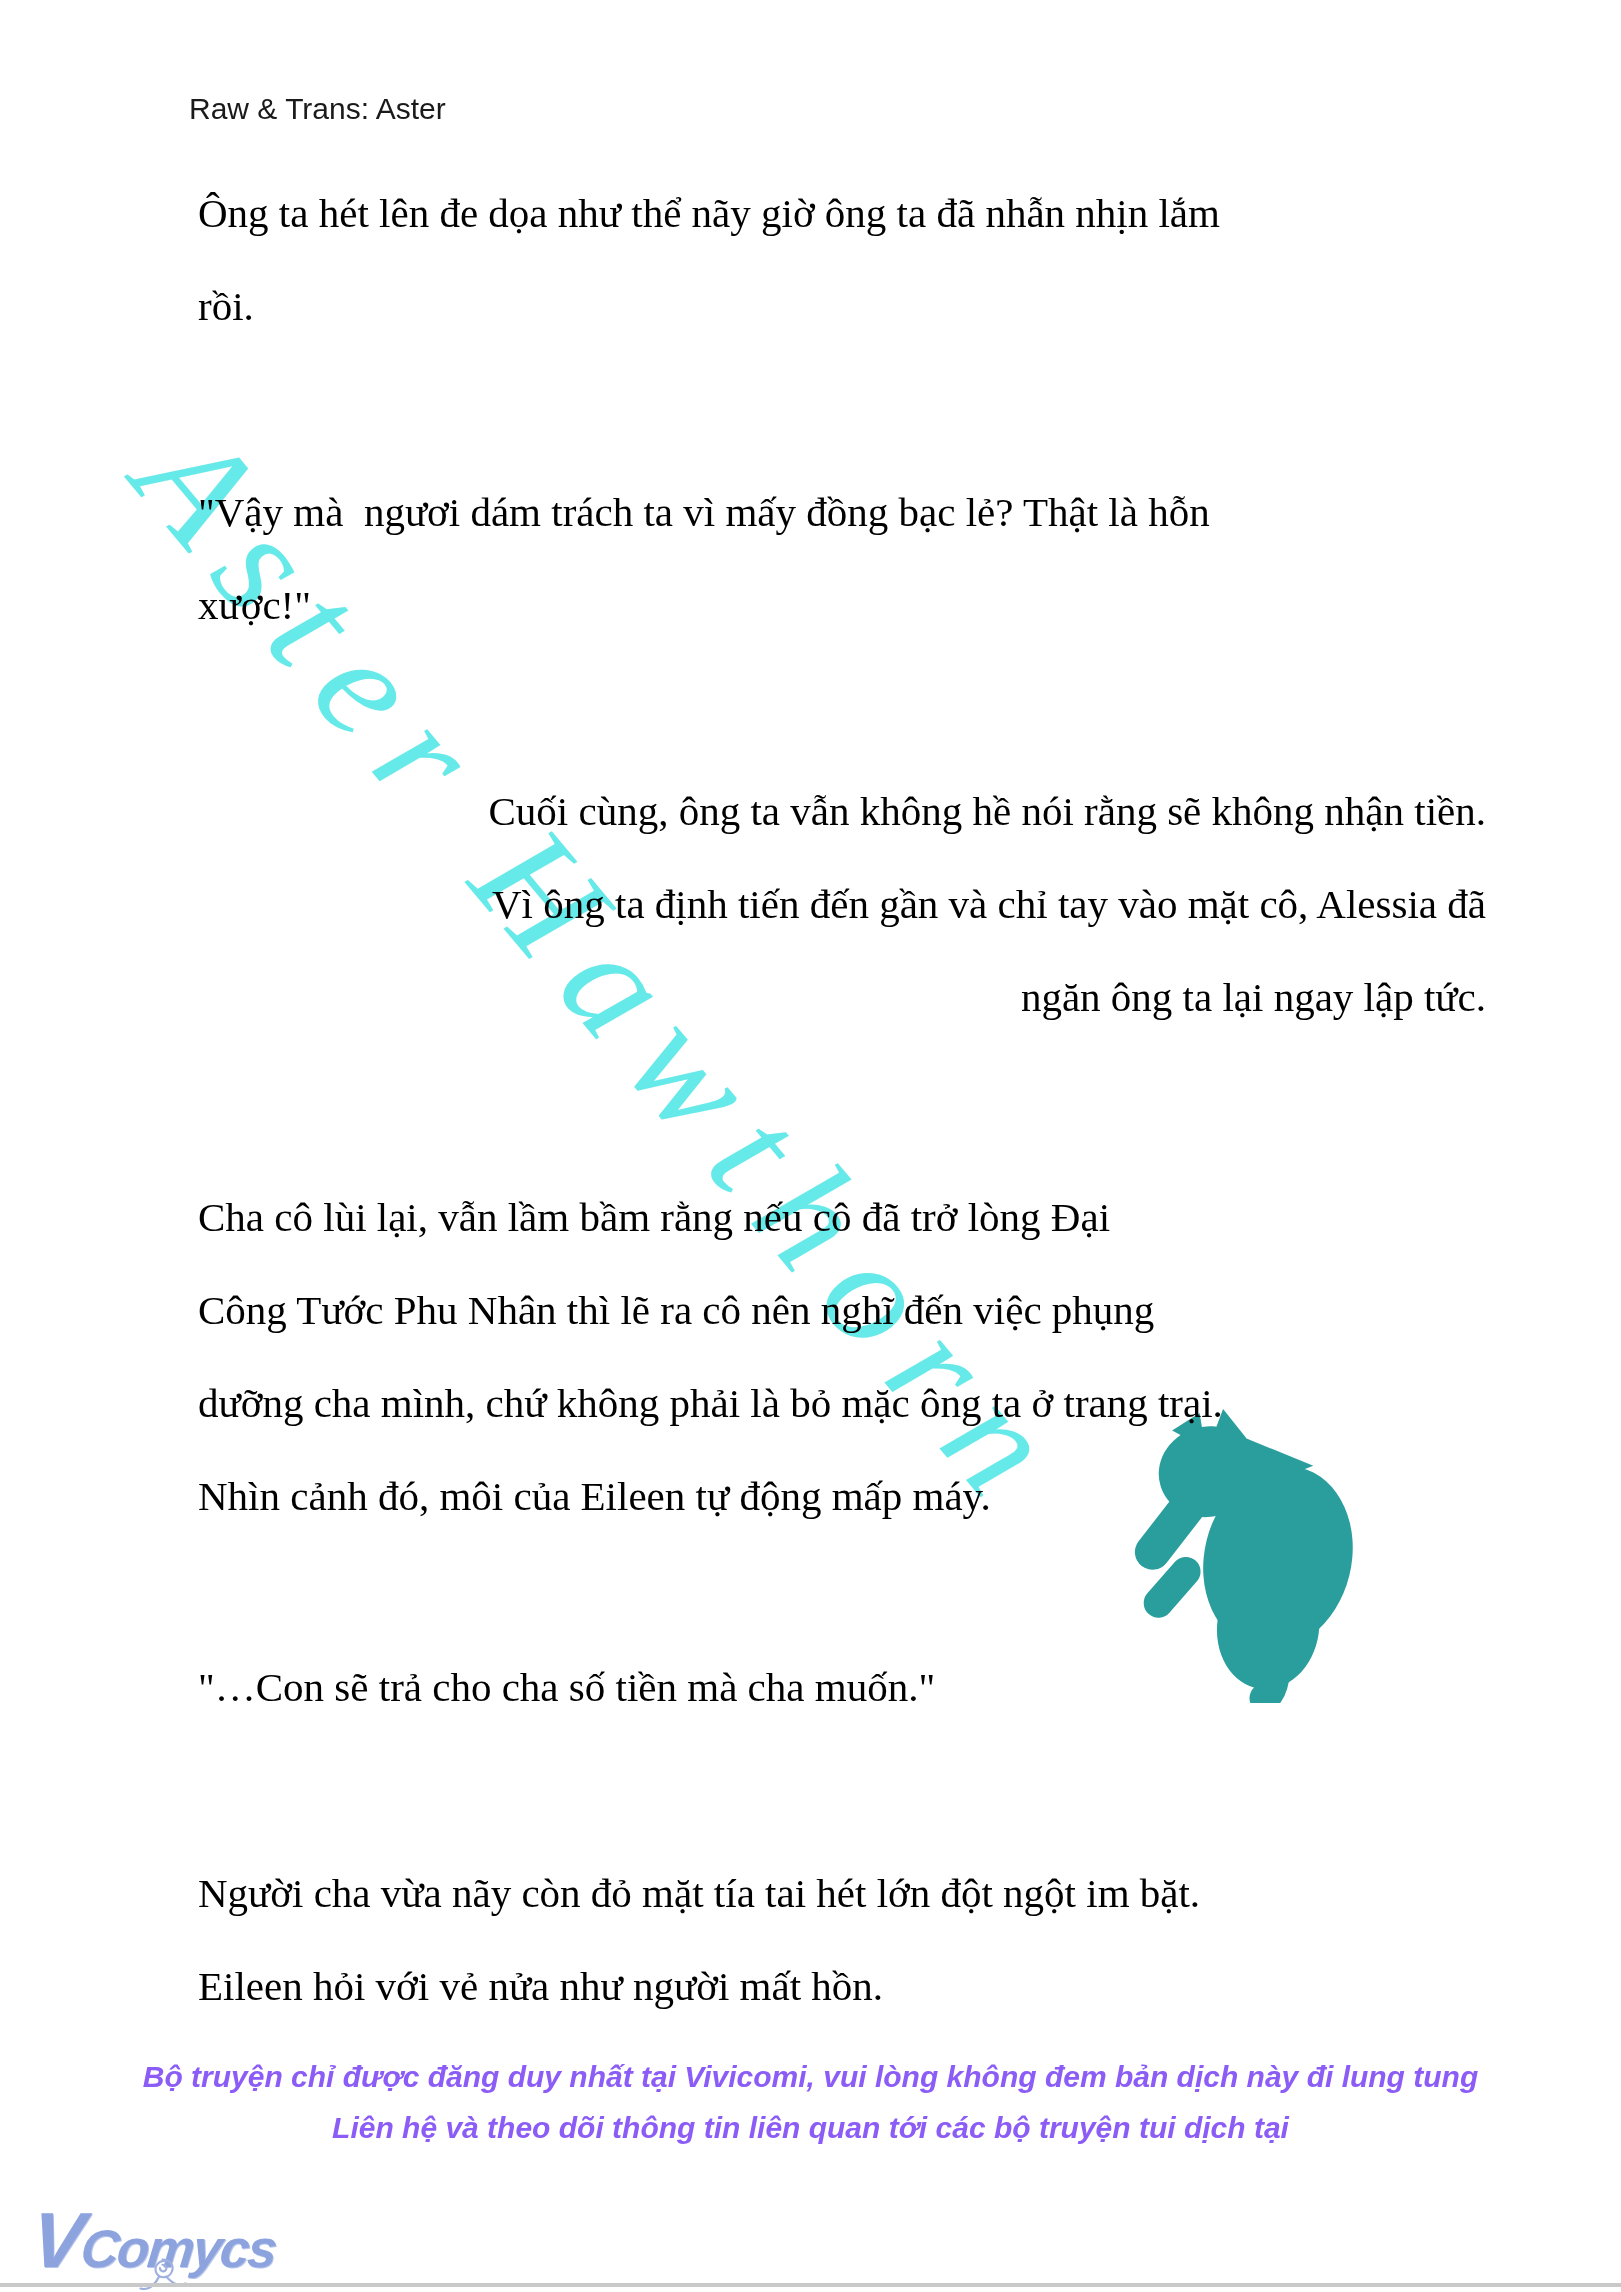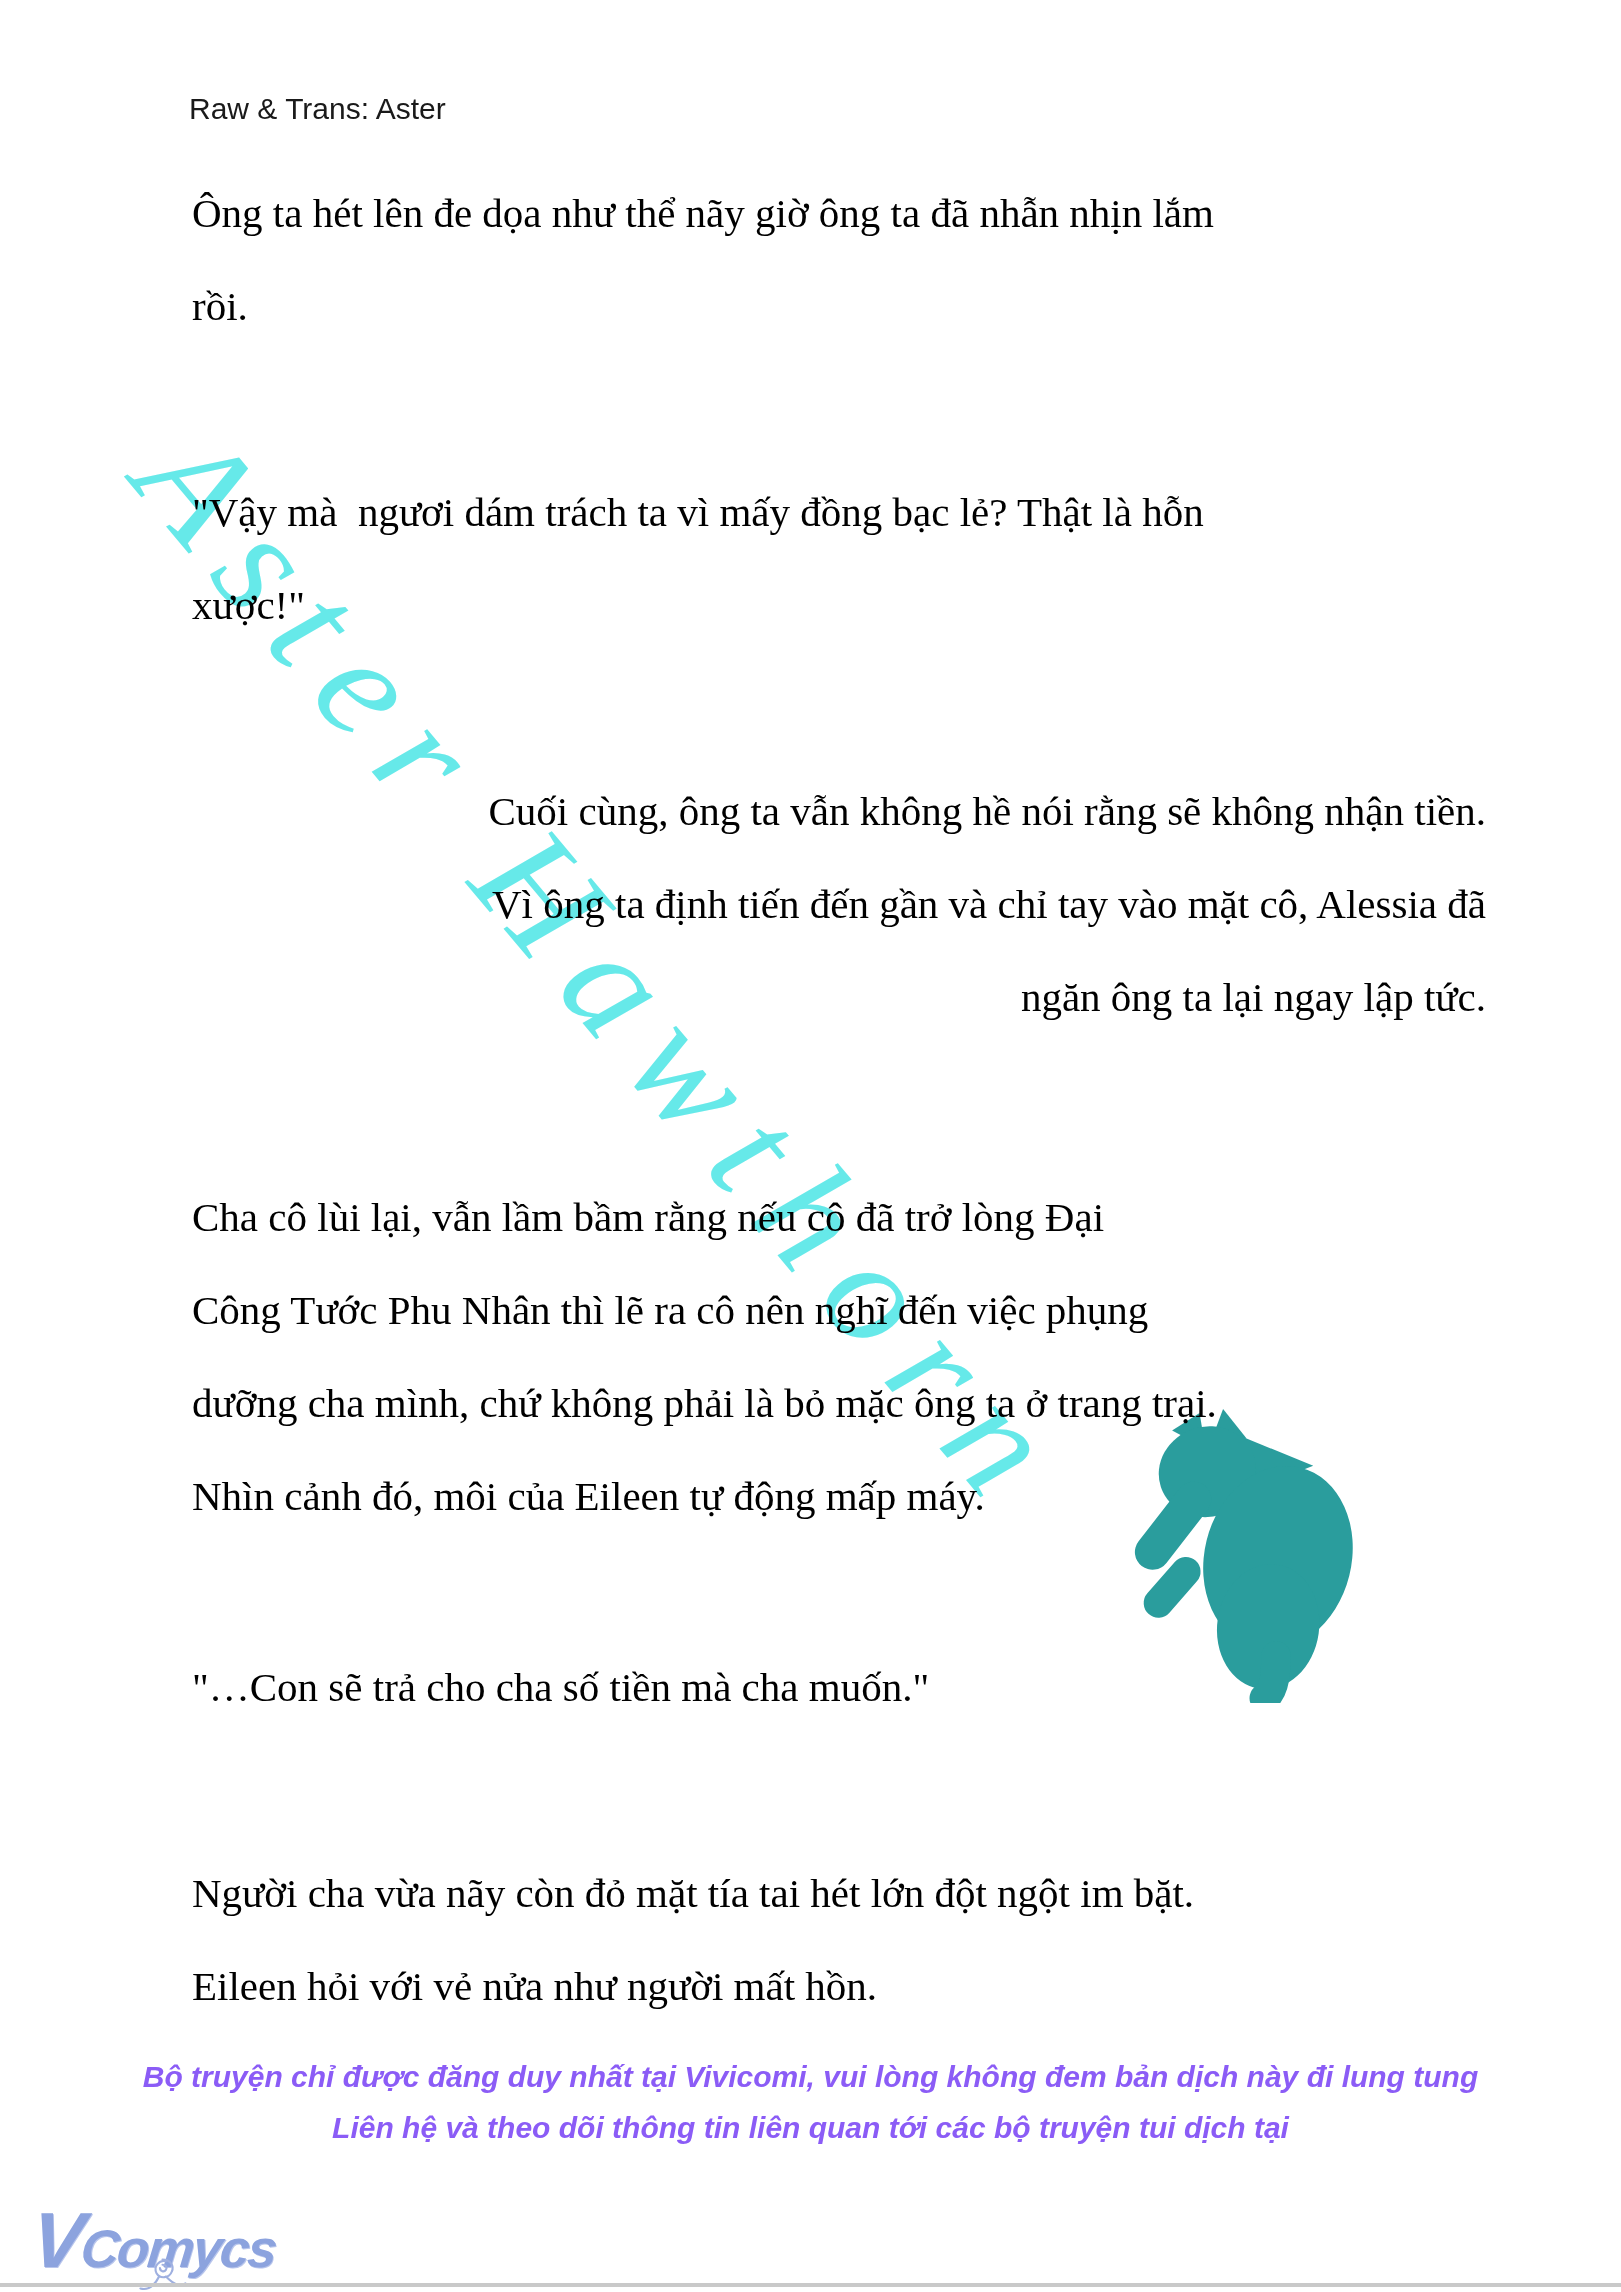--- a/index.html
+++ b/index.html
@@ -47,20 +47,21 @@
     z-index: 1;
     color: #000;
   }
   .para { margin: 0 0 113px 0; }
   .para.p3 { margin-bottom: 127px; text-align: right; }
   .para.p4 { margin-bottom: 98px; }
   .line {
     font-size: 41px;
     line-height: 93px;
     white-space: pre;
+    margin-left: 6px;
   }
   
   .cat {
     position: absolute;
     left: 1129px; top: 1409px;
     width: 245px; height: 294px;
     z-index: 0;
   }
   
   .footer {

